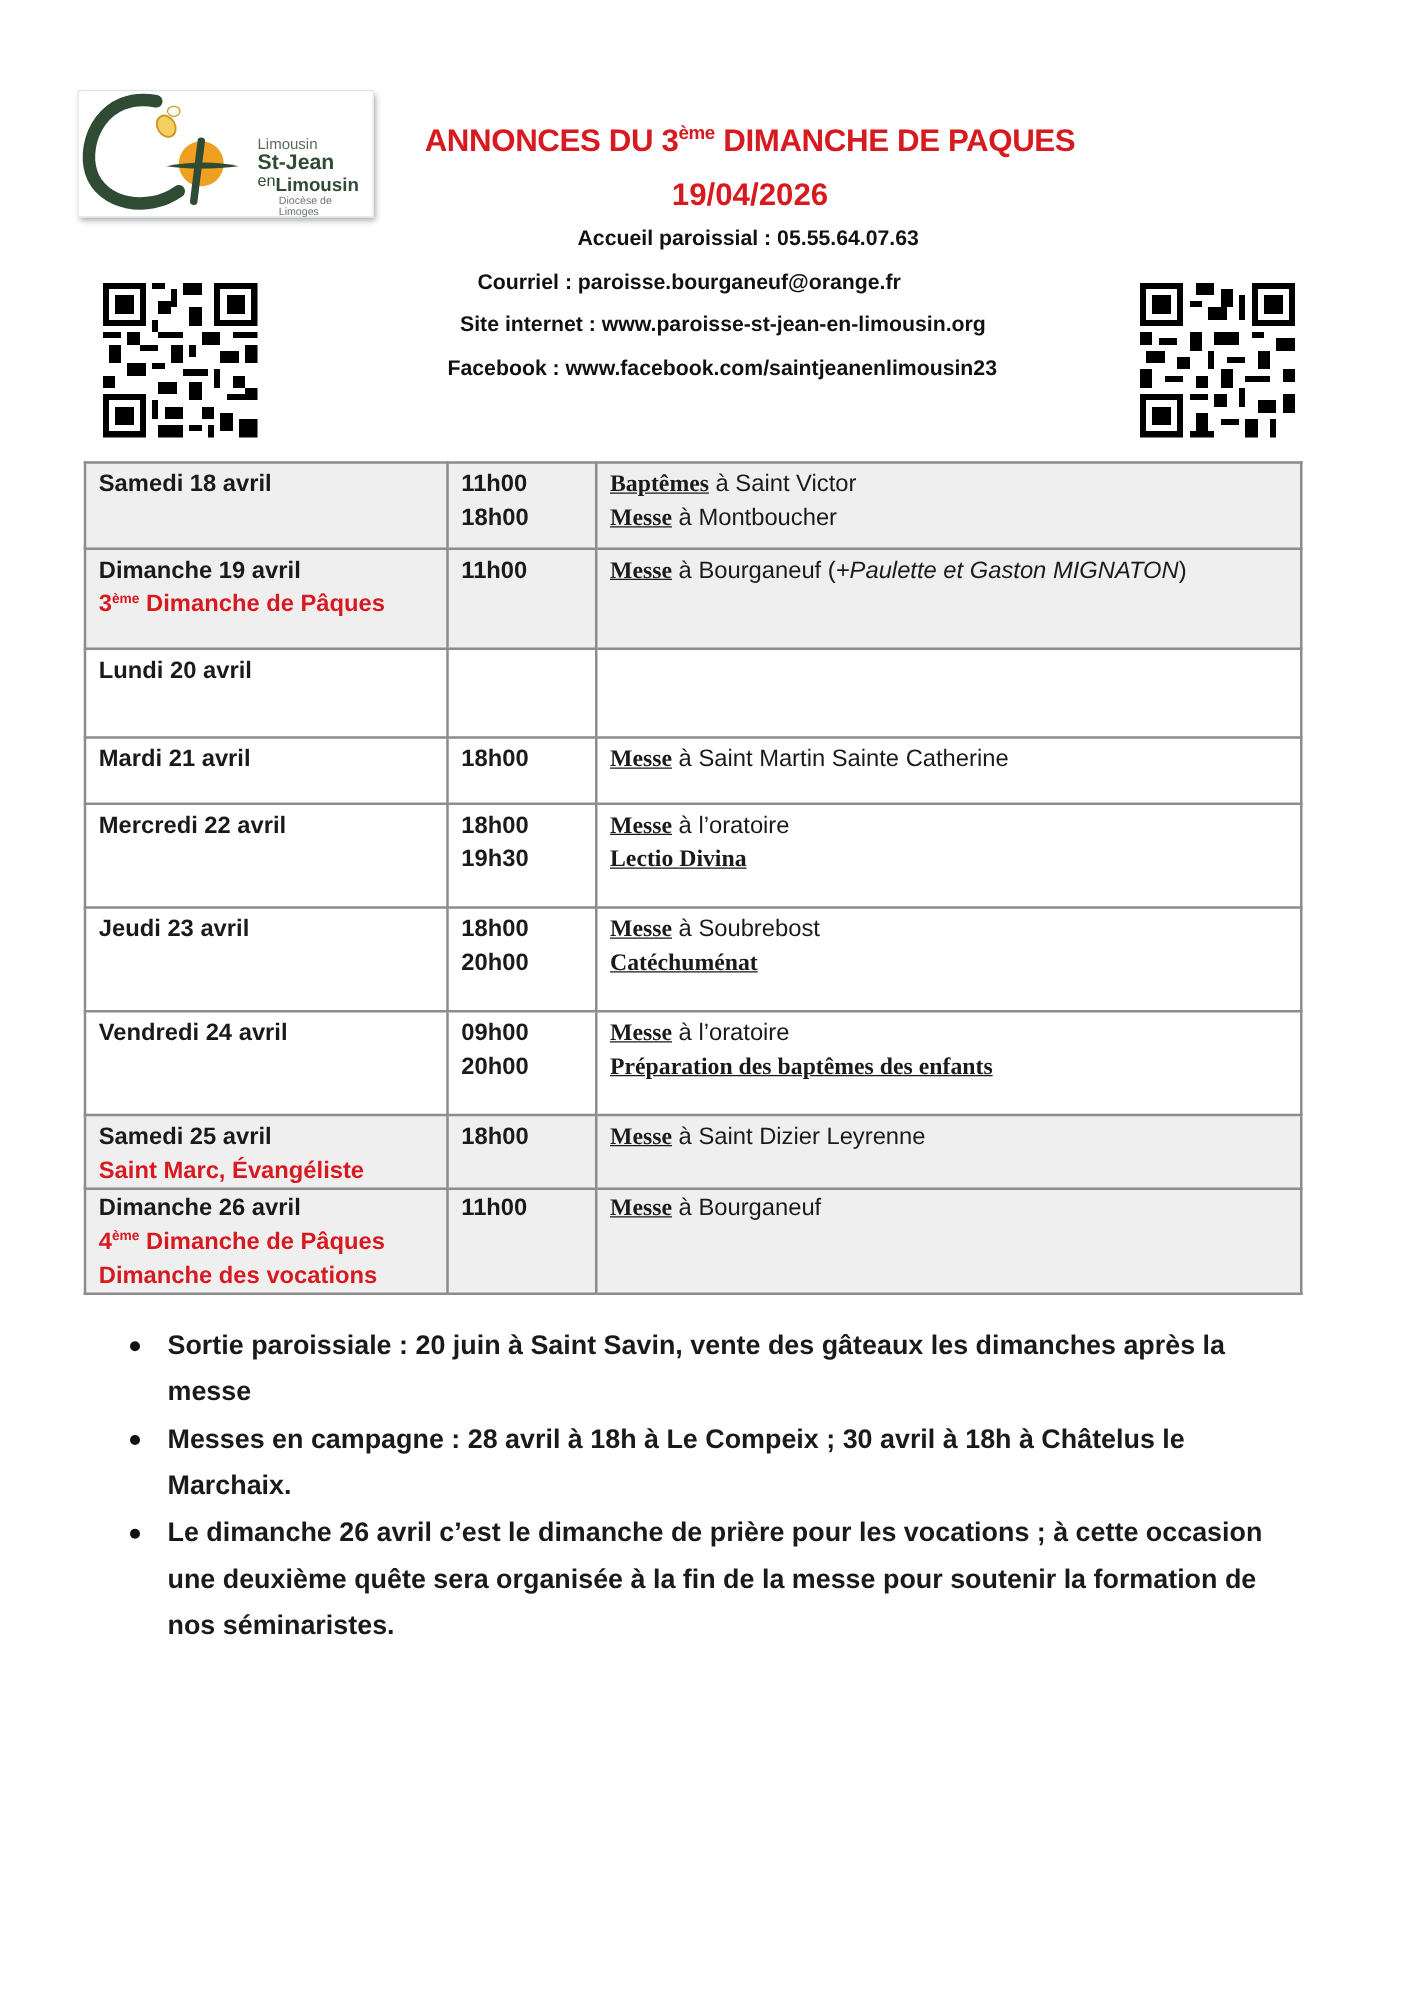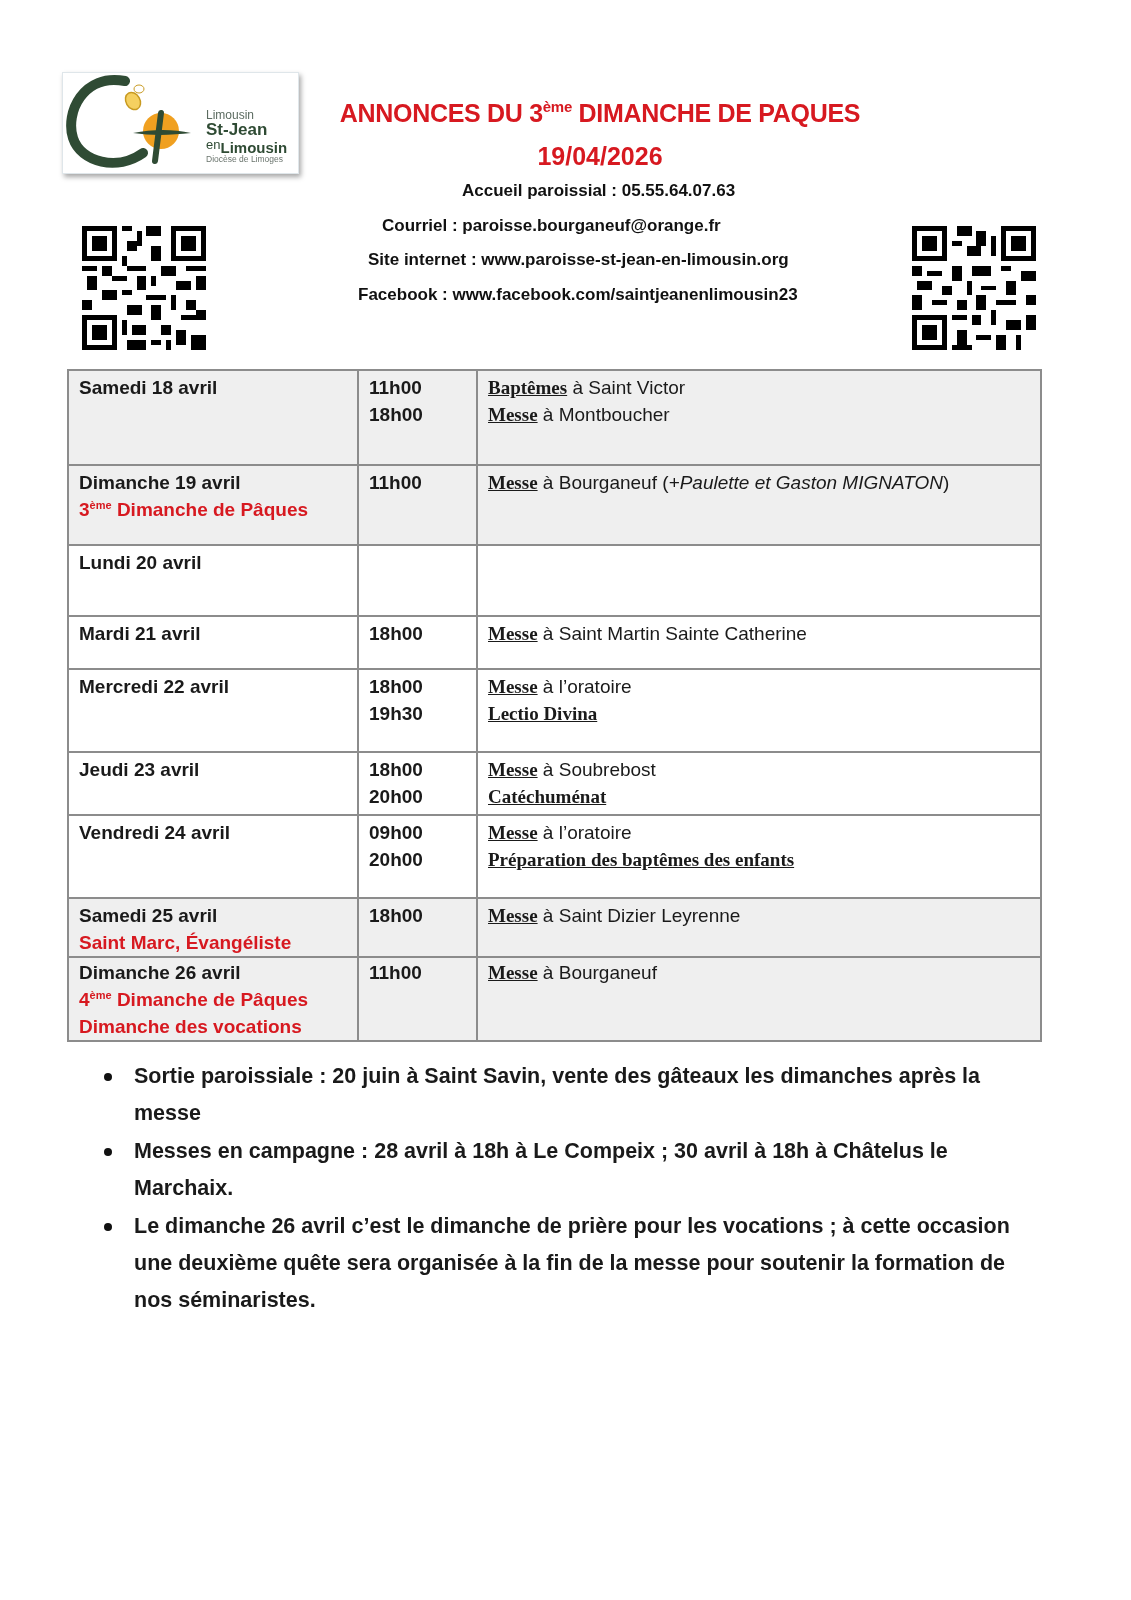--- a/index.html
+++ b/index.html
@@ -9,21 +9,21 @@
 
   
   .logo { left:62px; top:72px; width:235px; height:100px; background:#fff;
           box-shadow:2px 3px 5px rgba(0,0,0,0.35); border:1px solid #dfe6ea; }
   .logo svg { position:absolute; left:0; top:0; }
   .logo-text { position:absolute; left:143px; top:36px; color:#2f4f3a; line-height:1; }
   .logo-text .l1 { font-size:12px; color:#5b6b60; }
   .logo-text .l2 { font-size:17px; font-weight:bold; color:#2f4b34; margin-top:0px; }
   .logo-text .l3 { font-size:15px; font-weight:bold; color:#2f4b34; }
   .logo-text .l3 span { font-weight:normal; font-size:13px; vertical-align:4px; }
-  .logo-text .l4 { font-size:8.5px; color:#6b756e; }
+  .logo-text .l4 { font-size:8.5px; color:#6b756e;margin-left:17px; }
 
   
   .title { left:300px; width:600px; top:96px; text-align:center; color:#d71920;
            font-weight:bold; font-size:25px; line-height:34px; letter-spacing:-0.3px; }
   .title sup { font-size:15px; vertical-align:10px; line-height:0; }
   .date { left:300px; width:600px; top:140px; text-align:center; color:#d71920;
           font-weight:bold; font-size:25px; line-height:32px; }
   .contact { text-align:left; font-weight:bold; font-size:17px; color:#111; white-space:nowrap; }
 
   
@@ -174,21 +174,21 @@
   </g>
 </svg>
 
 <table class="abs sched">
   <colgroup>
       <col class="c1">
       <col class="c2">
       <col>
     </colgroup>
   <tbody>
-    <tr class="shaded" style="height:95px;margin-top:32px;">
+    <tr class="shaded" style="height:69px;margin-top:32px;">
       <td><span class="day">Samedi 18 avril</span></td>
       <td>
           <span class="time">11h00</span>
           <span class="time">18h00</span>
         </td>
       <td>
         <span class="event"><span class="ev-name">Baptêmes</span><span> à Saint Victor</span></span>
         <span class="event"><span class="ev-name">Messe</span><span> à Montboucher</span></span>
       </td>
     </tr>
@@ -219,21 +219,21 @@
       <td><span class="day">Mercredi 22 avril</span></td>
       <td>
           <span class="time">18h00</span>
           <span class="time">19h30</span>
         </td>
       <td>
         <span class="event"><span class="ev-name">Messe</span><span> à l’oratoire</span></span>
         <span class="event"><span class="ev-name">Lectio Divina</span><span></span></span>
       </td>
     </tr>
-    <tr style="height:63px;">
+    <tr style="height:83px;">
       <td><span class="day">Jeudi 23 avril</span></td>
       <td>
           <span class="time">18h00</span>
           <span class="time">20h00</span>
         </td>
       <td>
         <span class="event"><span class="ev-name">Messe</span><span> à Soubrebost</span></span>
         <span class="event"><span class="ev-name">Catéchuménat</span><span></span></span>
       </td>
     </tr>

